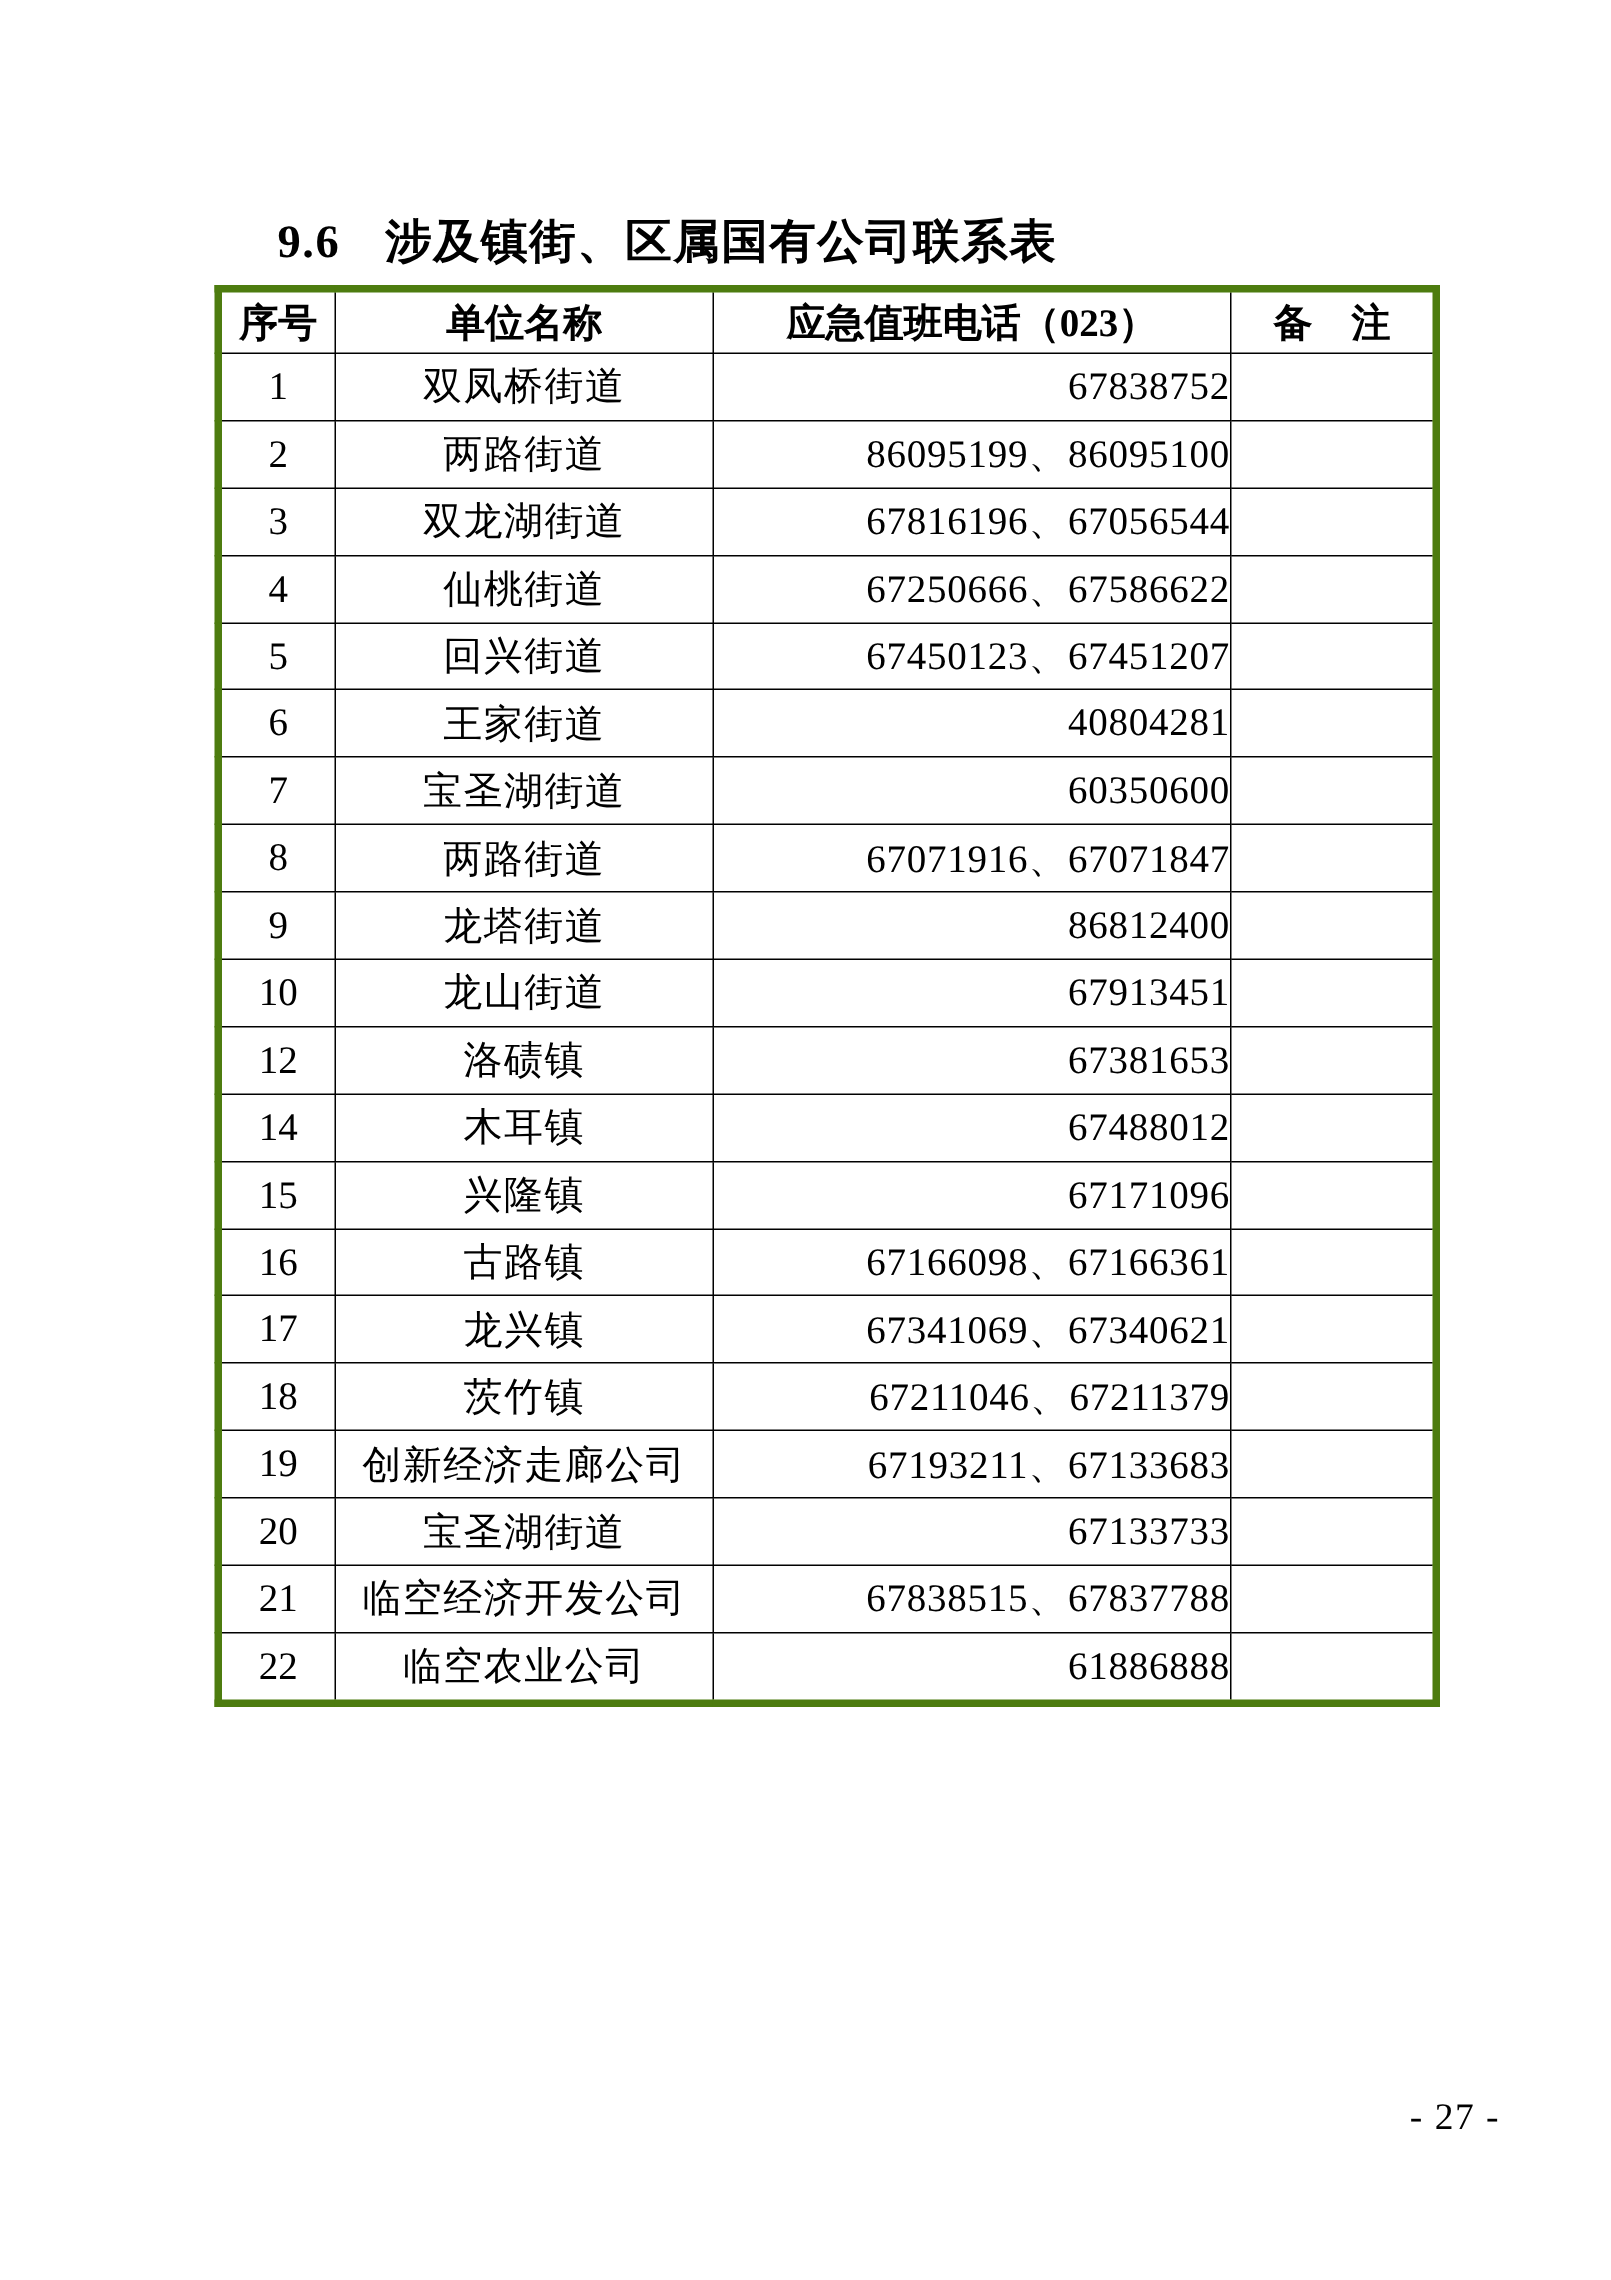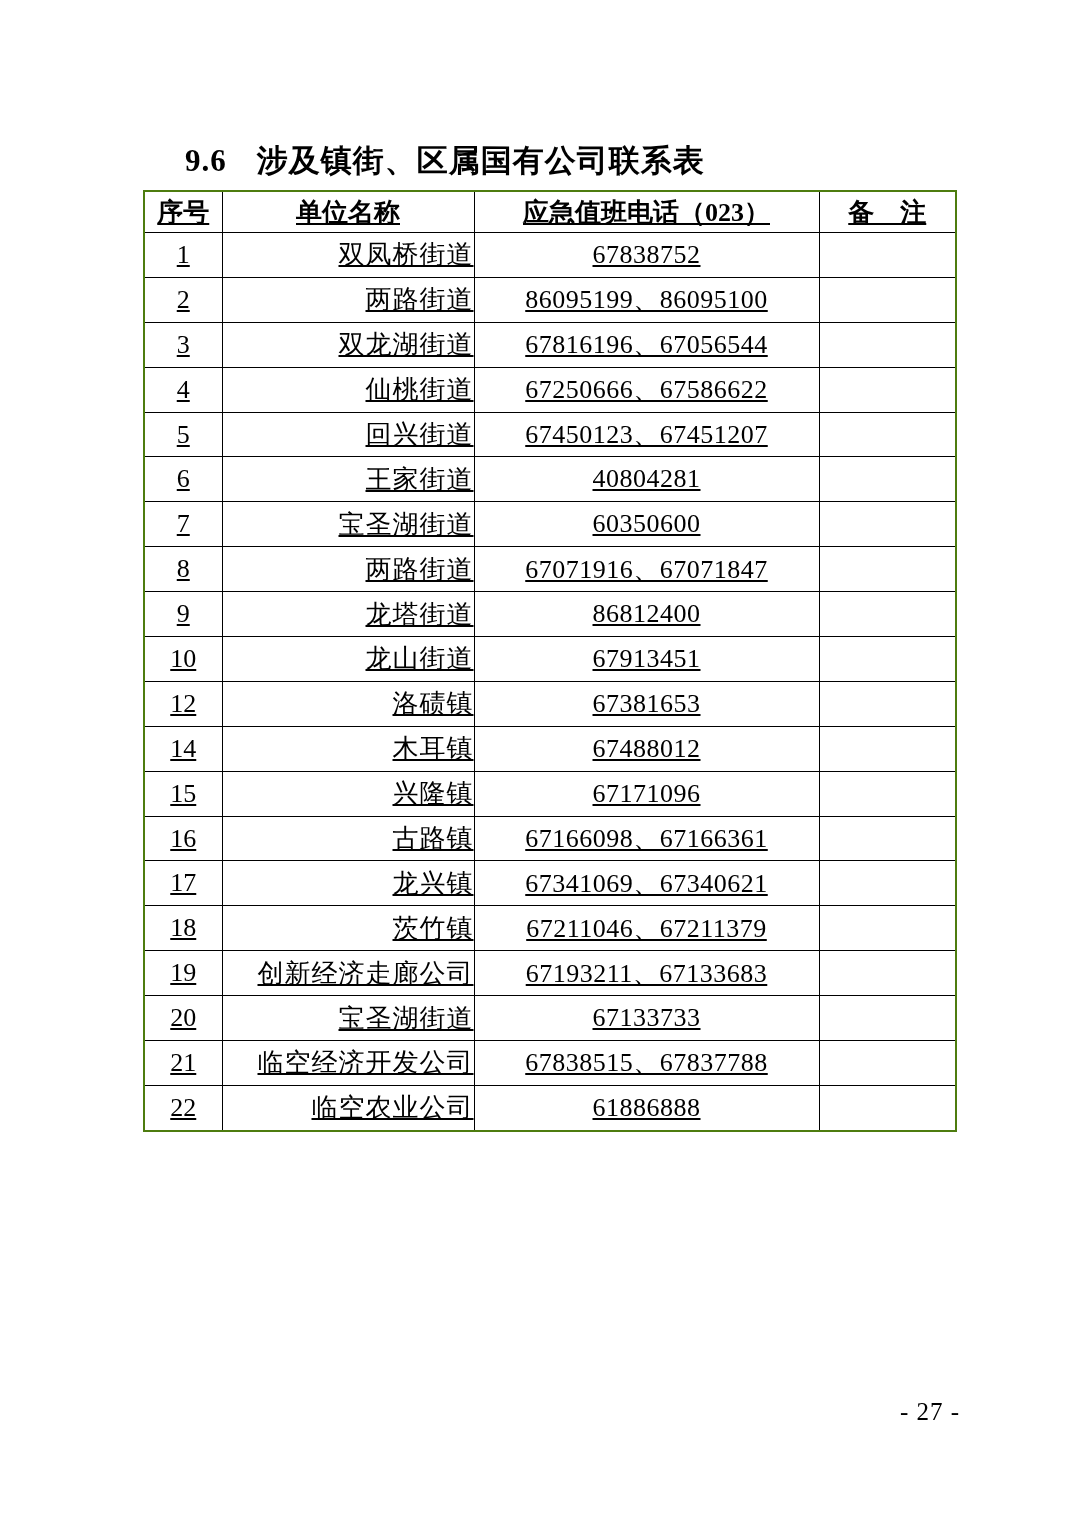--- a/index.html
+++ b/index.html
@@ -34,22 +34,21 @@
     margin-right: 30px;
     font-family: "Liberation Serif", "DejaVu Serif", serif;
   }
   table.contact-table {
     position: absolute;
     left: 143px;
     top: 190px;
     width: 812px;
     border-collapse: collapse;
     table-layout: fixed;
-    border: 2px solid #4d7c0f;
-    text-decoration: underline;
+    border: 5px solid #4d7c0f;
   }
   table.contact-table th,
   table.contact-table td {
     border: 1.5px solid #000000;
     font-size: 26px;
     overflow: hidden;
     white-space: nowrap;
     vertical-align: middle;
     padding: 0;
   }
@@ -59,33 +58,33 @@
     text-align: center;
   }
   table.contact-table td {
     height: 43.9px;
   }
   .col-no    { width: 78px; }
   .col-unit  { width: 252px; }
   .col-phone { width: 345px; }
   .col-note  { width: 137px; }
   td.cell-no   { text-align: center; }
-  td.cell-unit { text-align: right; letter-spacing: 1px; }
+  td.cell-unit { text-align: center; letter-spacing: 1px; }
   td.cell-phone {
-    text-align: center;
+    text-align: right;
     padding-left: 12px;
     letter-spacing: 0.5px;
   }
   td.cell-note { }
   .page-number {
     position: absolute;
     left: 900px;
     top: 1398px;
     width: 100px;
-    text-align: left;
+    text-align: right;
     font-size: 25px;
     letter-spacing: 1px;
   }
 </style>
 </head>
 <body>
 
 <div class="doc-page">
 
   <div class="doc-title">

